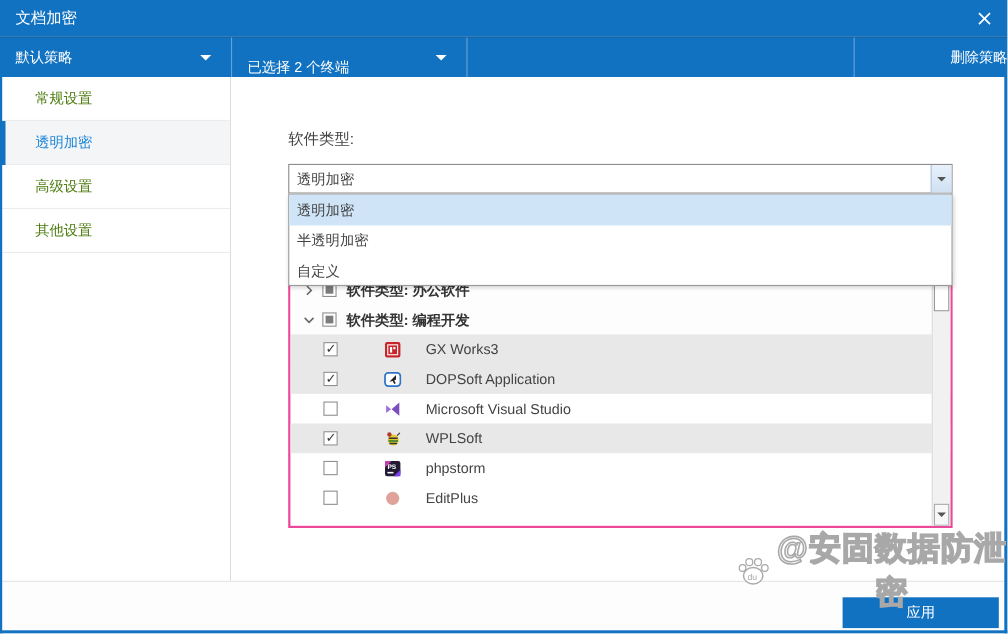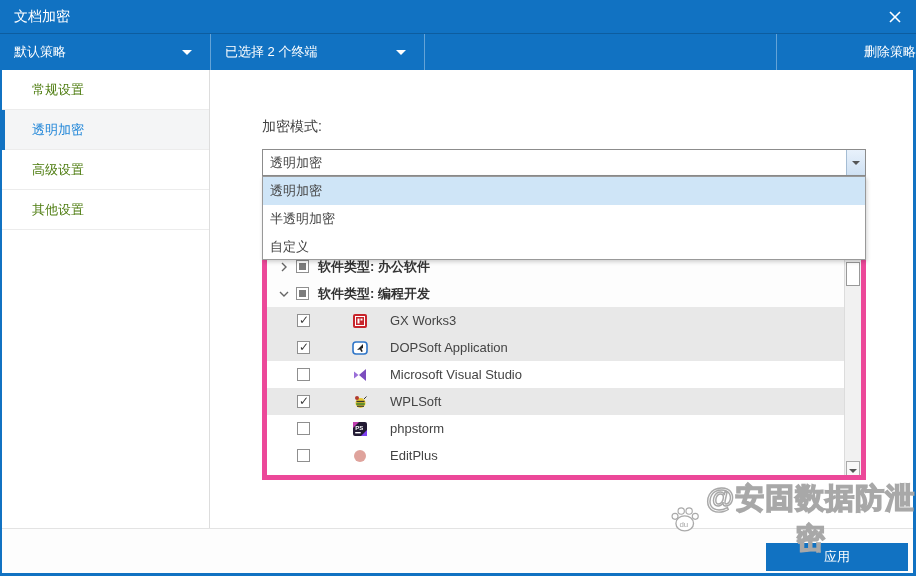--- a/index.html
+++ b/index.html
@@ -12,21 +12,21 @@
               display:flex; align-items:center; padding:0 14px; }
   .titlebar .title { color:#fff; font-size:14px; }
   .close-btn { position:absolute; right:12px; top:8px; width:18px; height:18px; cursor:pointer;
                display:flex; align-items:center; justify-content:center; }
 
   
   .toolbar { position:absolute; left:0; top:33px; width:916px; height:37px; background:#1172c2;
              border-top:1px solid rgba(0,0,0,0.18); display:flex; }
   .tb-sec { position:relative; height:100%; display:flex; align-items:center; color:#fff; font-size:13px; }
   .tb-drop1 { width:211px; padding-left:14px; border-right:1px solid rgba(255,255,255,0.35); }
-  .tb-drop2 { width:214px; padding-left:14px; border-right:1px solid rgba(255,255,255,0.35); }
+  .tb-drop2 { width:214px; padding-left:14px; border-right:1px solid rgba(255,255,255,0.35);align-items:flex-end; }
   .tb-spacer { flex:1; }
   .tb-del { width:140px; border-left:1px solid rgba(255,255,255,0.35); justify-content:flex-end; cursor:pointer; }
   .dd-arrow { position:absolute; right:18px; top:16px; width:0; height:0;
               border-left:5px solid transparent; border-right:5px solid transparent; border-top:5px solid #fff; }
 
   
   .b-left  { position:absolute; left:0; top:70px; width:2px; height:506px; background:#1172c2; }
   .b-right { position:absolute; left:913px; top:70px; width:3px; height:506px; background:#1172c2; }
   .b-bottom{ position:absolute; left:0; top:573px; width:916px; height:3px; background:#1172c2; }
 
@@ -51,21 +51,21 @@
   .sel-btn .tri { width:0; height:0; border-left:4px solid transparent; border-right:4px solid transparent;
                   border-top:4px solid #555; }
 
   .mode-menu { position:absolute; left:52px; top:106px; width:604px; height:84px; background:#fff;
                border:1px solid #999; z-index:20; box-shadow:1px 2px 4px rgba(0,0,0,0.18); }
   .opt { height:28px; line-height:28px; padding-left:7px; font-size:13px; color:#444; cursor:pointer; }
   .opt.hl { background:#cfe5f7; }
 
   
   .tree { position:absolute; left:52px; top:178px; width:604px; height:232px; background:#fff;
-          border:5px solid #ec4899; overflow:hidden; z-index:5; }
+          border:2px solid #ec4899; overflow:hidden; z-index:5; }
   .trow { position:relative; height:27px; display:flex; align-items:center; font-size:13px; color:#444; }
   .trow.group { padding-left:10px; color:#333; font-weight:600; background:#fdfdfd; }
   .trow.checkedbg { background:#e8e8e8; }
   .chev { width:14px; height:14px; margin-right:5px; display:flex; align-items:center; justify-content:center; }
   .cb { width:13px; height:13px; min-width:13px; border:1px solid #8f8f8f; background:#fff; position:relative; cursor:pointer; }
   .group .cb { margin-right:9px; }
   .cb.ind::after { content:""; position:absolute; left:2px; top:2px; width:7px; height:7px; background:#7c7c7c; }
   .cb.checked::after { content:"\2713"; font-family:"DejaVu Sans",sans-serif; position:absolute;
                        left:1px; top:-2px; font-size:12px; font-weight:bold; color:#3a3a3a; }
   .trow.app { padding-left:30px; }
@@ -134,21 +134,21 @@
     </div>
     <div class="side-item">
       <span>高级设置</span>
     </div>
     <div class="side-item">
       <span>其他设置</span>
     </div>
   </div>
 
   <div class="content">
-    <div class="mode-label">加密模式:</div>
+    <div class="mode-label">软件类型:</div>
 
     <div class="mode-select">
       <span class="val">透明加密</span>
       <span class="sel-btn">
         <span class="tri"></span>
       </span>
     </div>
 
     <div class="mode-menu">
       <div class="opt hl">透明加密</div>

